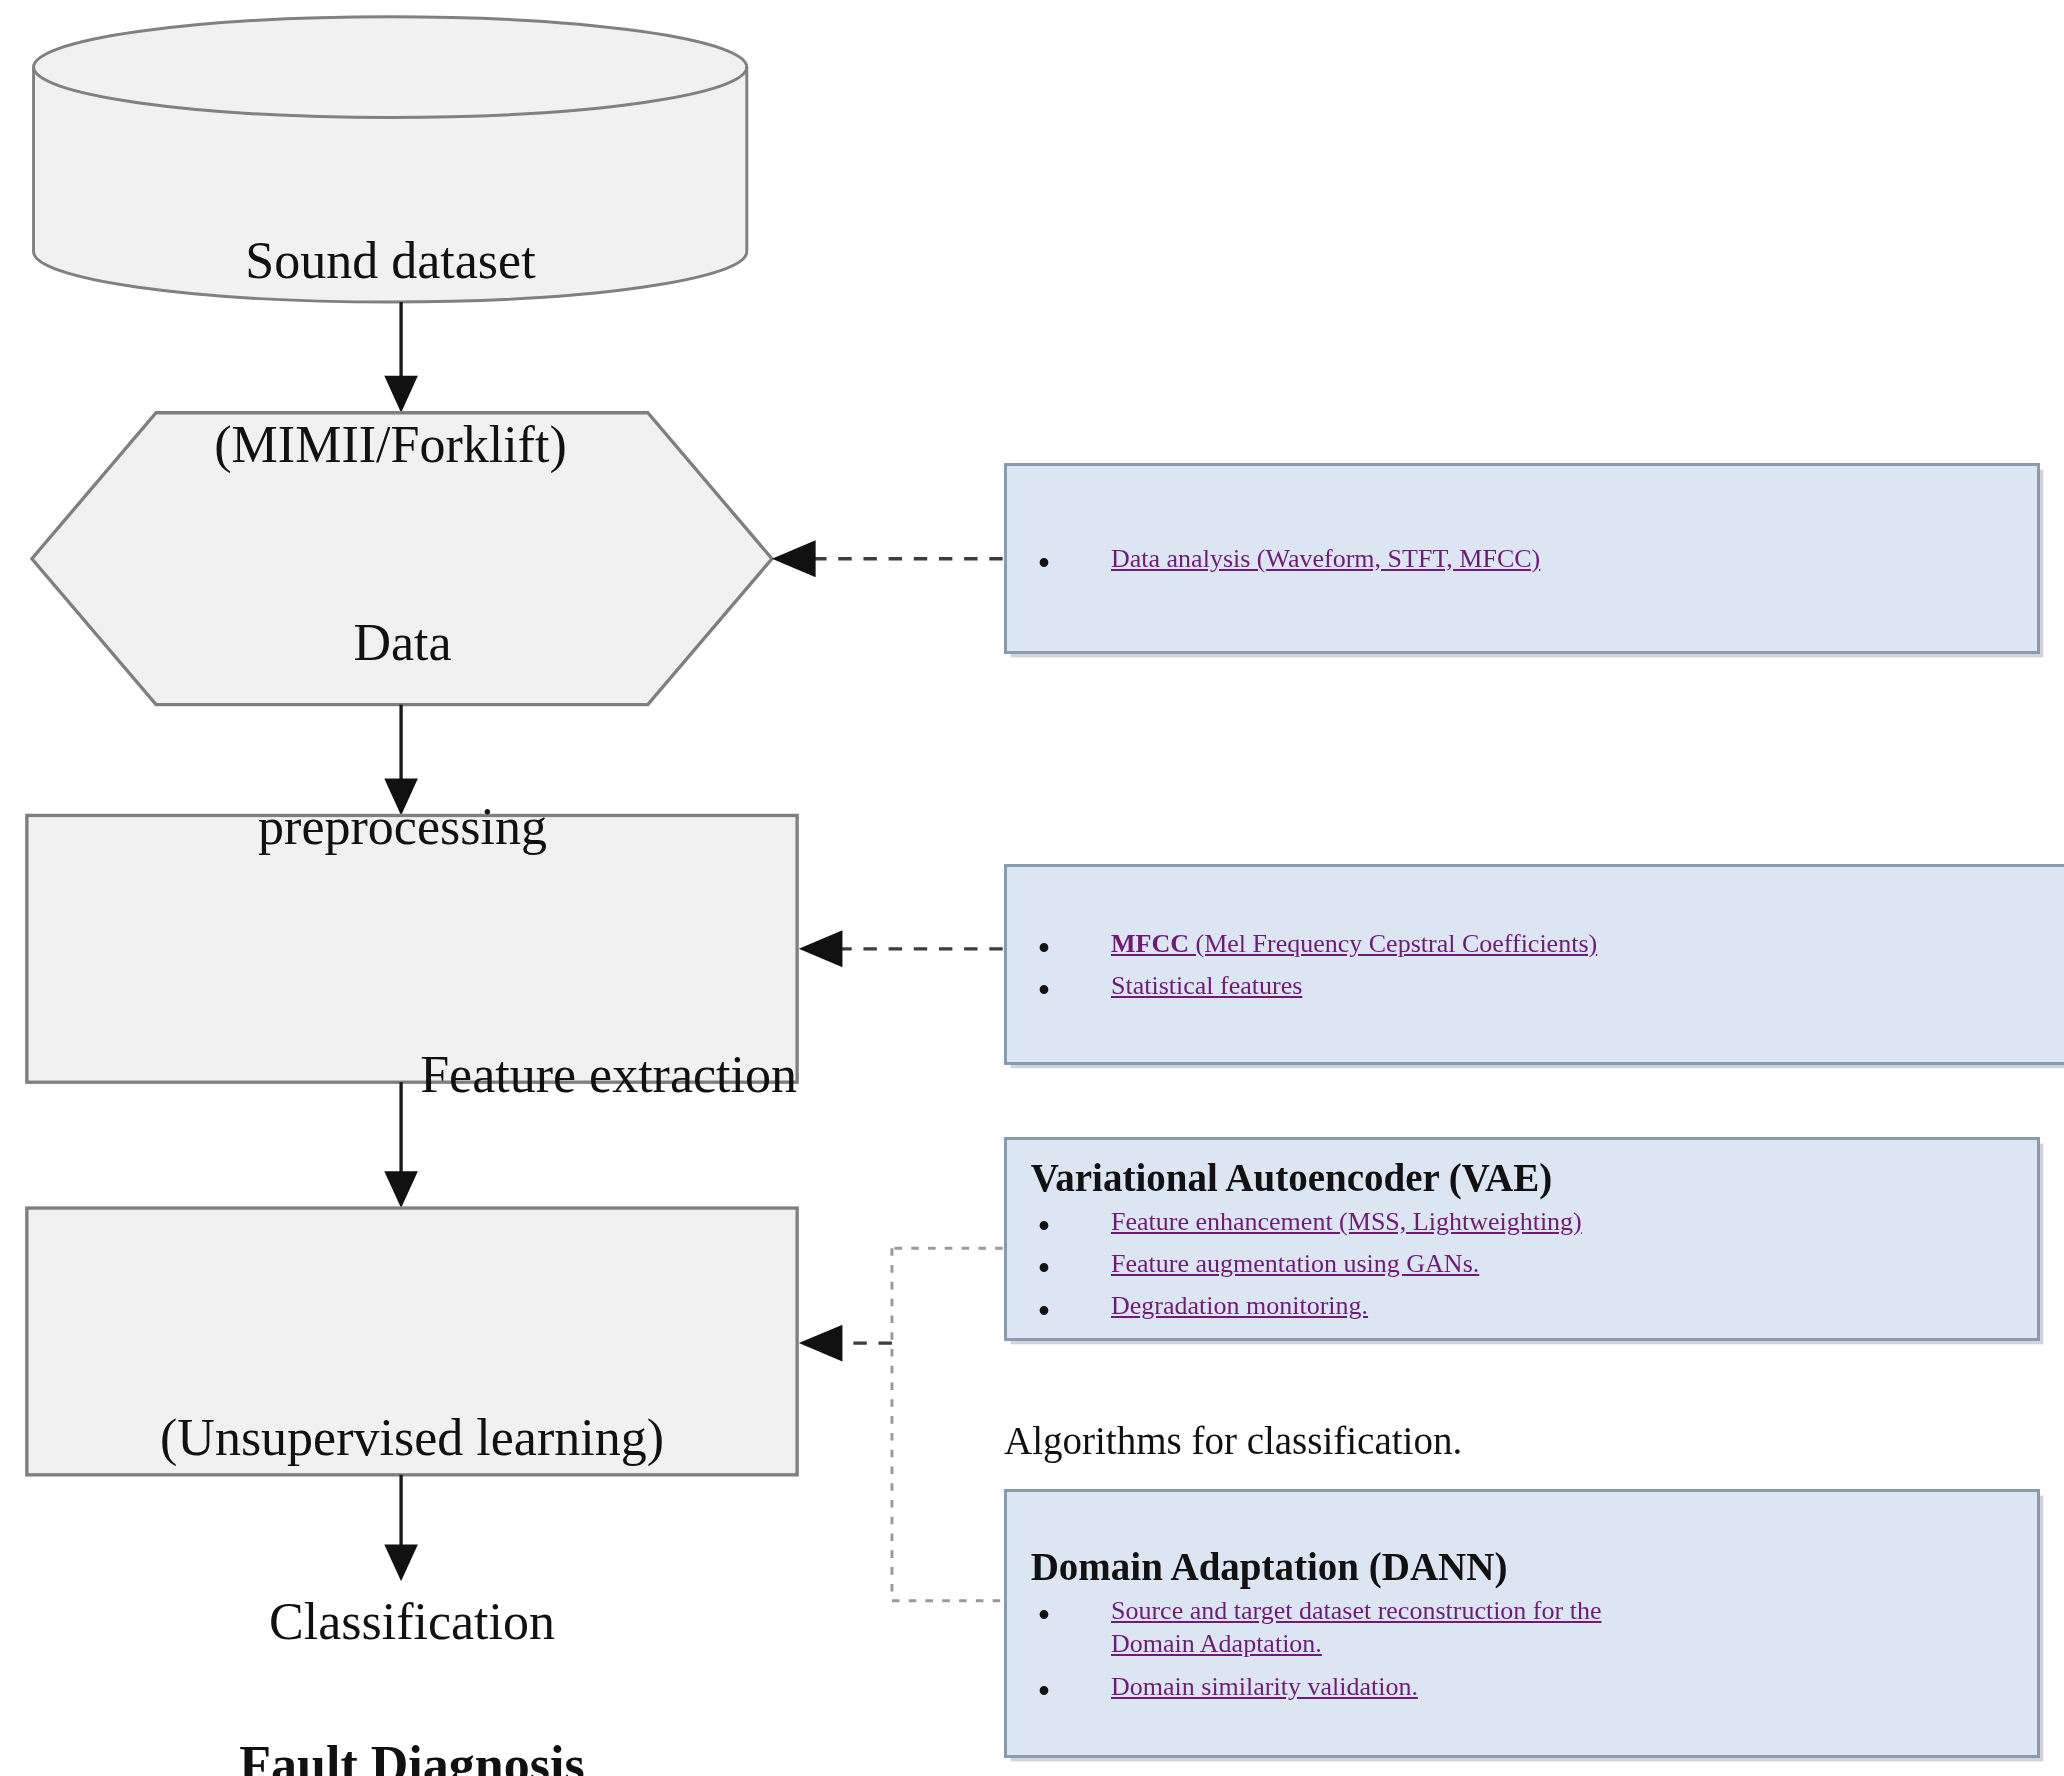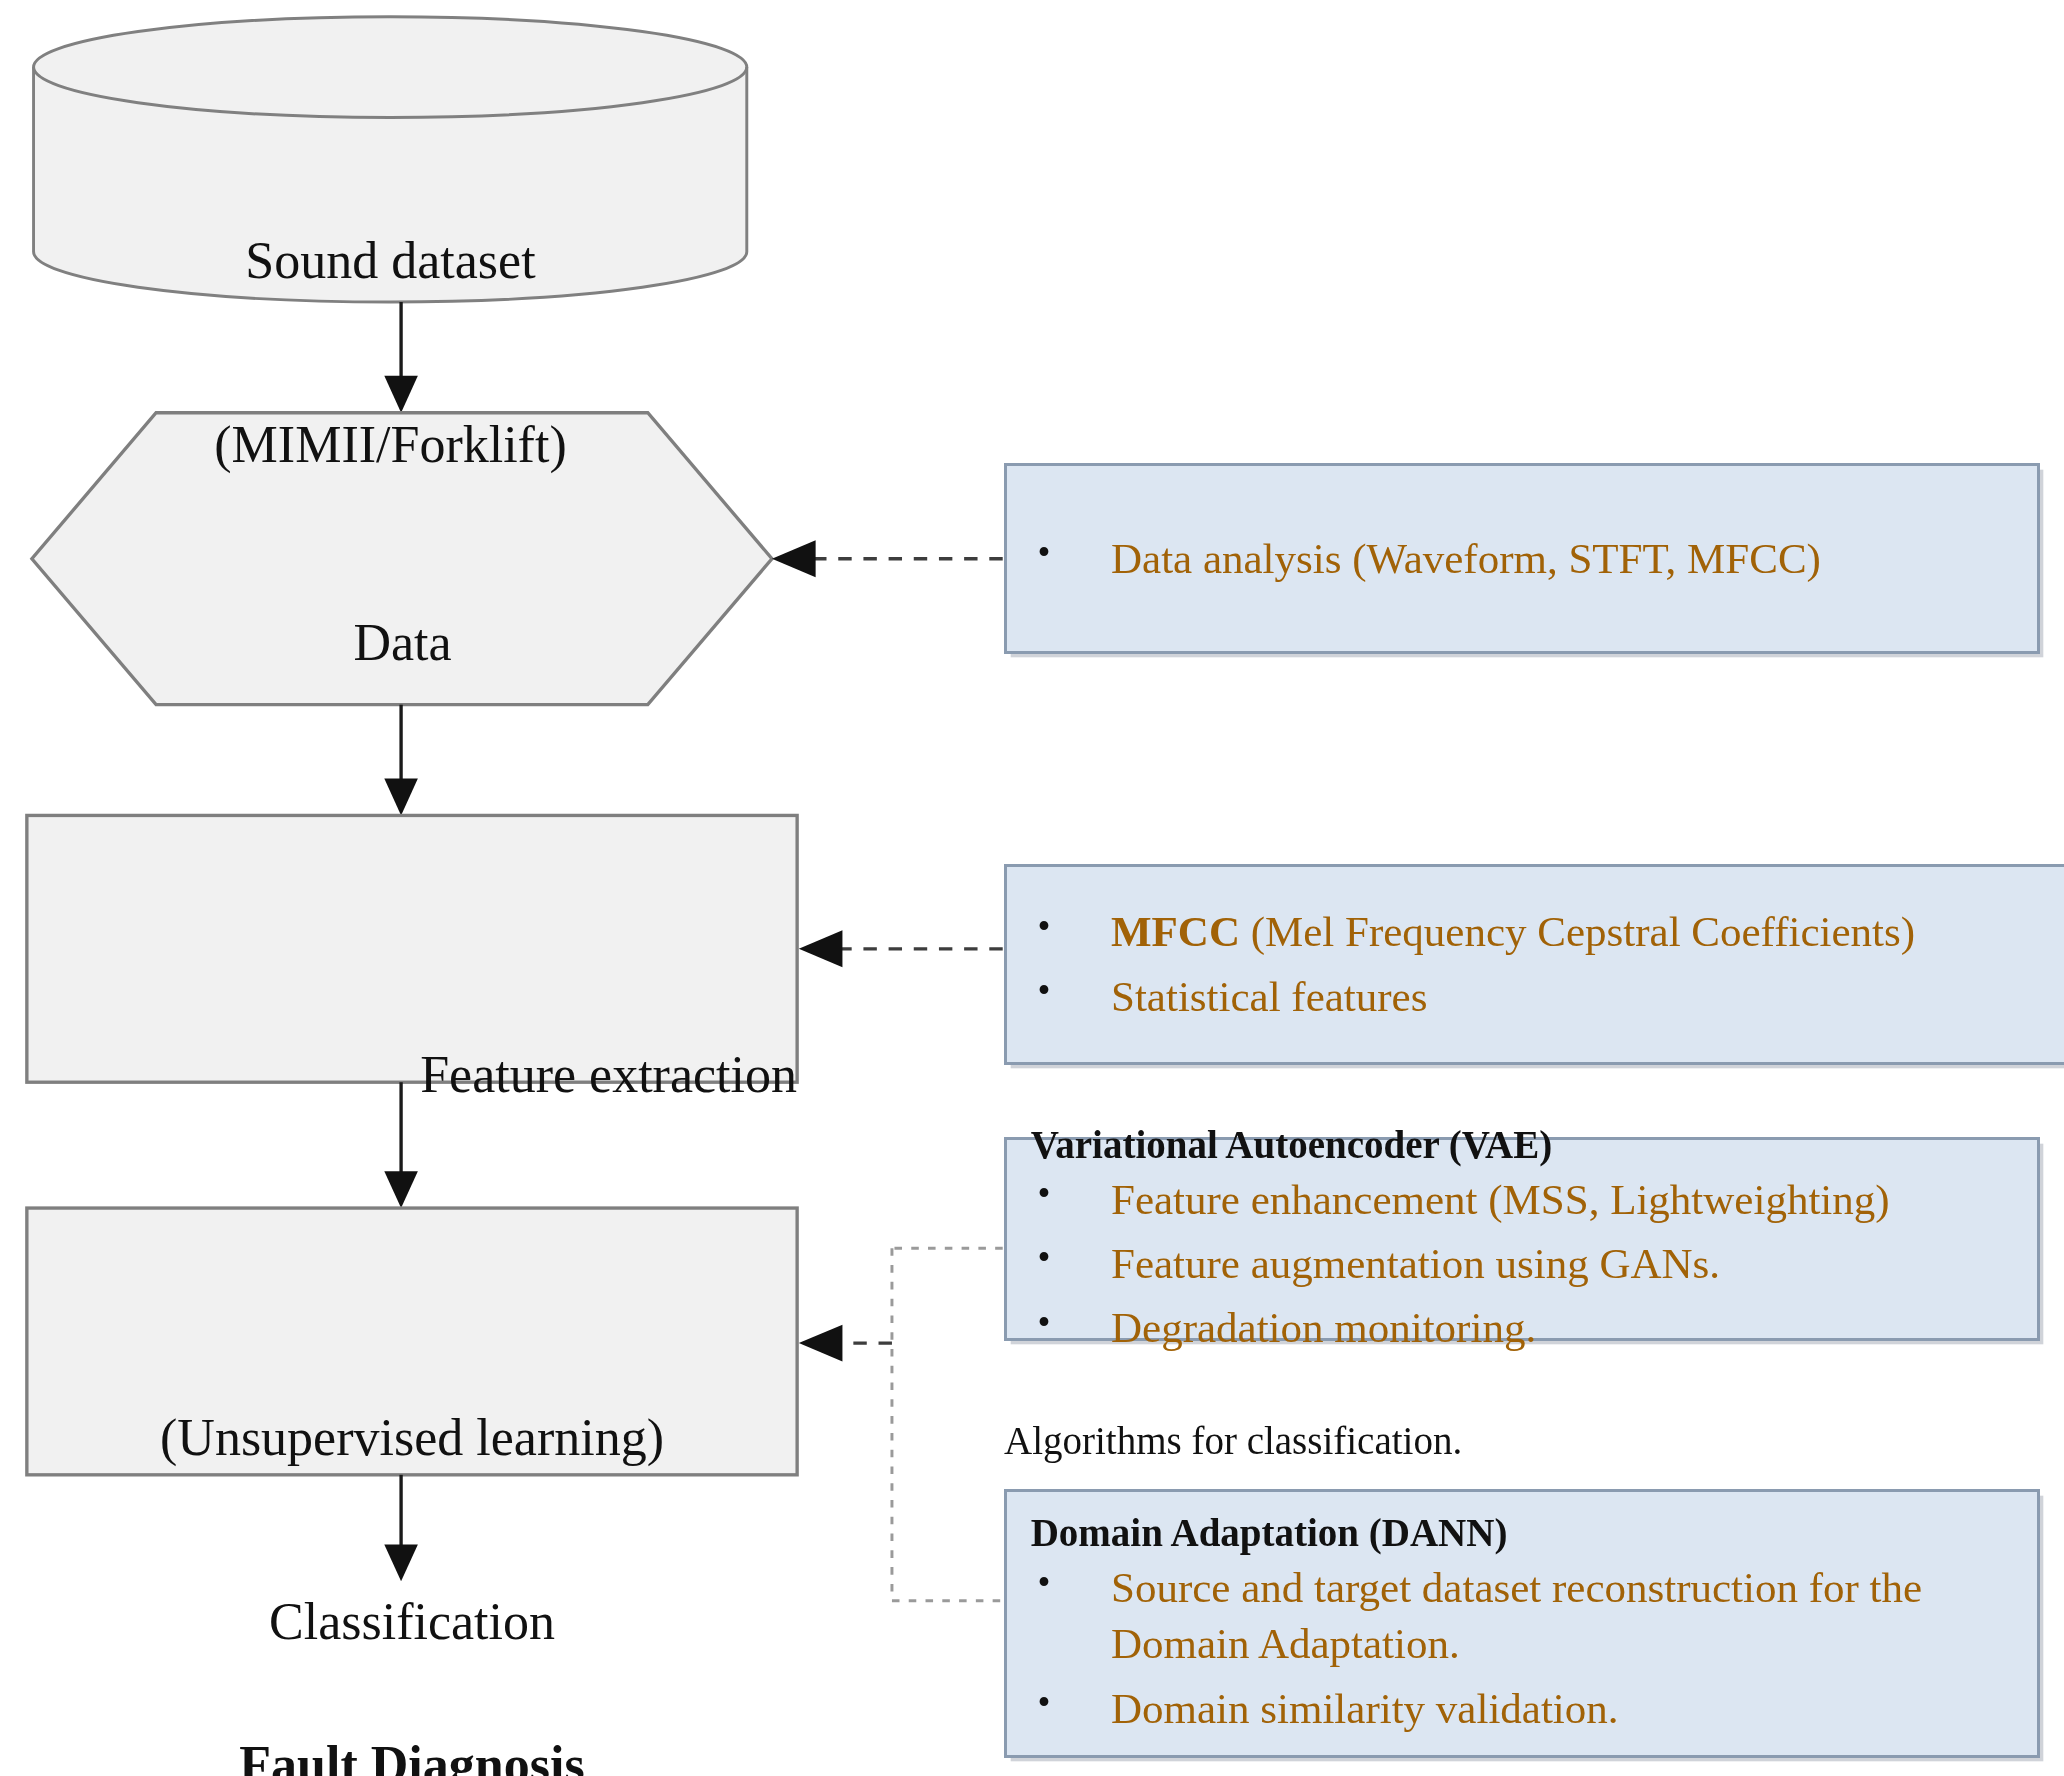--- a/index.html
+++ b/index.html
@@ -74,25 +74,26 @@
     margin: 0 0 5px 0;
     padding-left: 1.7px;
   }
   ul.bullets {
     margin: 0;
     padding: 0;
     list-style: none;
   }
   ul.bullets li {
     position: relative;
-    font-size: 43px;
-    color: #a16207;
+    font-size: 26px;
+    color: #701a75;
     padding-left: 82px;
     margin: 0 0 8.4px 0;
     line-height: 1.30;
+    text-decoration: underline;
   }
   ul.bullets li:last-child { margin-bottom: 0; }
   ul.bullets li::before {
     content: "\2022";
     position: absolute;
     left: 8.4px;
     top: -1.7px;
     font-size: 37px;
     line-height: 1.30;
     color: #111;
@@ -178,20 +179,21 @@
     </g>
   </svg>
 
   <div class="txt node-label" style="left:34px; top:107px; width:713px;">
     <div>Sound dataset</div>
     <div>(MIMII/Forklift)</div>
   </div>
 
   <div class="txt node-label" style="left:109px; top:489px; width:587px;">
     <div>Data</div>
+    <div>preprocessing</div>
   </div>
 
   <div class="txt node-label" style="left:27px; top:921px; width:770px;text-align:right;">
     <div>Feature extraction</div>
   </div>
 
   <div class="txt node-label" style="left:27px; top:1284px; width:770px;">
     <div>(Unsupervised learning)</div>
     <div>Classification</div>
   </div>

